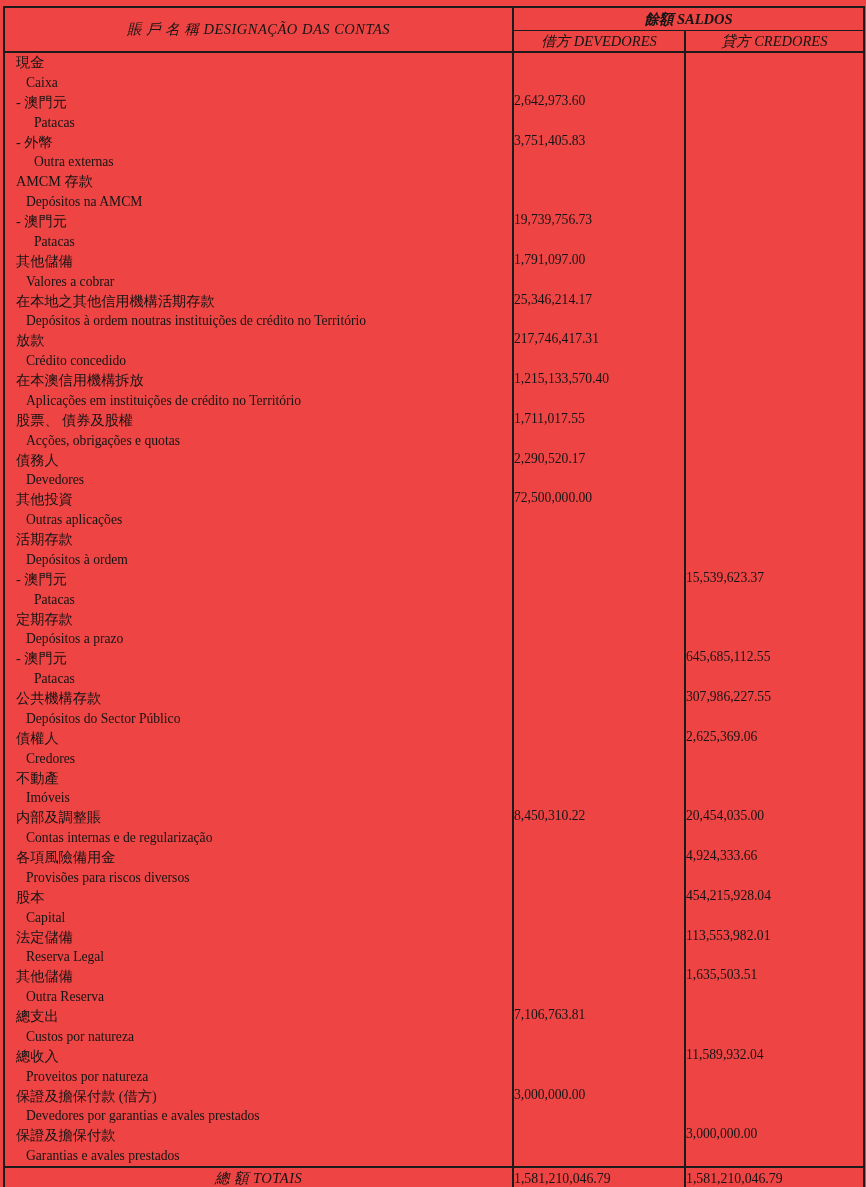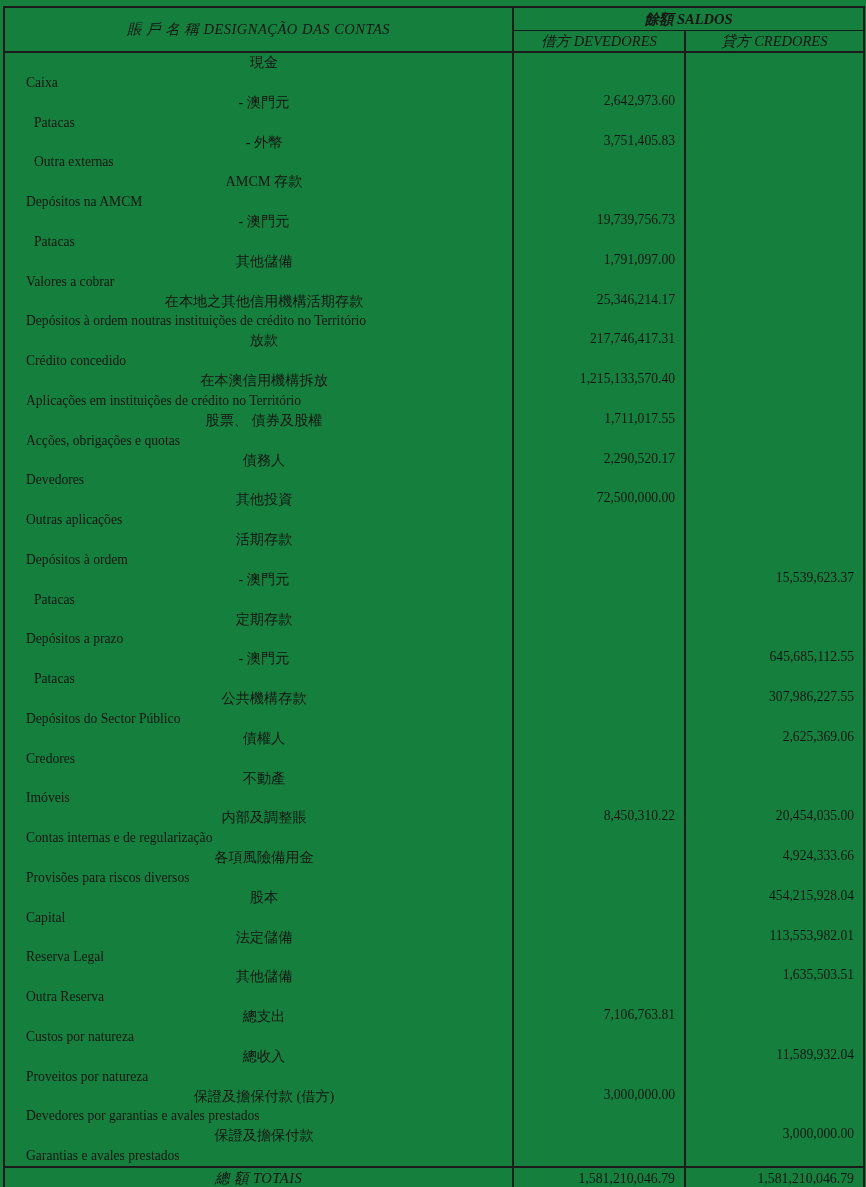--- a/index.html
+++ b/index.html
@@ -4,21 +4,21 @@
 <style>
   html, body {
     margin: 0;
     padding: 0;
     background: #ffffff;
   }
   .sheet {
     position: relative;
     width: 866px;
     height: 1187px;
-    background: #15803d;
+    background: #ef4444;
     font-family: "Liberation Serif", "DejaVu Serif", serif;
     color: #141414;
     overflow: hidden;
   }
   table.tb {
     position: absolute;
     left: 3px;
     top: 6px;
     width: 860px;
     border-collapse: collapse;
@@ -66,25 +66,25 @@
     padding-left: 11px;
     font-size: 13.8px;
   }
   tbody tr.acct td { height: 39.75px; }
   .line {
     height: 19.87px;
     line-height: 19.87px;
     white-space: nowrap;
     overflow: hidden;
   }
-  .line.zh { font-size: 14.2px; text-align: center; }
+  .line.zh { font-size: 14.2px; }
   .line.pt { font-size: 13.6px; margin-left: 10px; }
   .line.pt.indent { padding-left: 8px; }
   td.amt {
-    text-align: right;
+    text-align: left;
     padding-right: 9px;
     font-size: 13.6px;
   }
 
   tfoot td {
     border-top: 2px solid #1b1b1b;
     height: 21px;
     line-height: 21px;
     font-size: 14px;
   }

